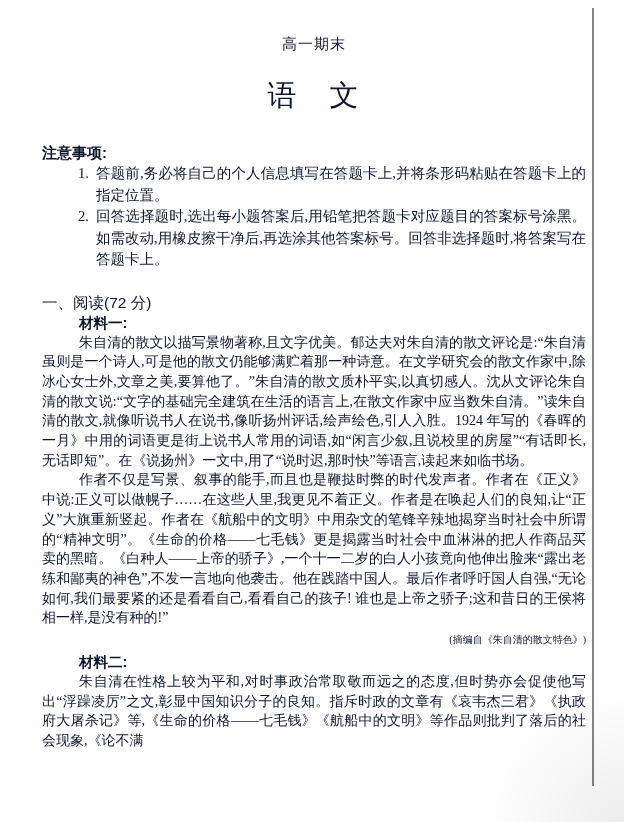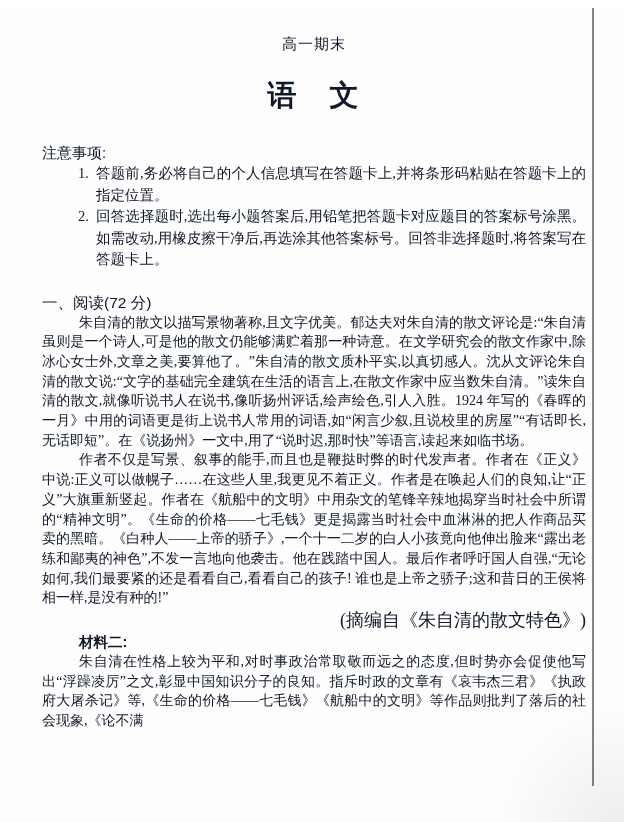--- a/index.html
+++ b/index.html
@@ -26,29 +26,29 @@
     font-size: 15px;
     line-height: 20px;
     letter-spacing: 1px;
     font-family: "Liberation Sans", sans-serif;
   }
   .title {
     margin: 24px 0 0 0;
     text-align: center;
     font-size: 29px;
     line-height: 34px;
-    font-weight: 700;
+    font-weight: 400;
     letter-spacing: 2px;
     font-family: "Liberation Sans", sans-serif;
   }
   .notice-heading {
     margin-top: 30px;
     font-size: 15px;
     line-height: 21px;
-    font-weight: 400;
+    font-weight: 700;
     font-family: "Liberation Sans", sans-serif;
   }
   .notice-item {
     display: flex;
     margin-left: 36px;
     font-size: 14.5px;
     line-height: 21.5px;
   }
   .notice-item .num {
     flex: 0 0 18px;
@@ -78,21 +78,21 @@
     font-family: "Liberation Sans", sans-serif;
   }
   .body-para {
     margin: 0;
     font-size: 14px;
     line-height: 19.7px;
     text-align: justify;
     text-indent: 37px;
   }
   .attribution {
-    font-size: 18px;
+    font-size: 10px;
     line-height: 20px;
     text-align: right;
     margin: 2px 0 2px 0;
   }
   
   .edge-line {
     position: absolute;
     left: 592px;
     top: 0;
     width: 1.5px;
@@ -142,20 +142,21 @@
 
     <div class="notice-item">
       <span class="num">2.</span>
       <span class="ntext">回答选择题时,选出每小题答案后,用铅笔把答题卡对应题目的答案标号涂黑。如需改动,用橡皮擦干净后,再选涂其他答案标号。回答非选择题时,将答案写在答题卡上。</span>
     </div>
 
     <div class="sec-heading">一、阅读(72 分)</div>
 
 
 
+    <div class="mat-label">材料一:</div>
 
 
     <p class="body-para">朱自清的散文以描写景物著称,且文字优美。郁达夫对朱自清的散文评论是:“朱自清虽则是一个诗人,可是他的散文仍能够满贮着那一种诗意。在文学研究会的散文作家中,除冰心女士外,文章之美,要算他了。”朱自清的散文质朴平实,以真切感人。沈从文评论朱自清的散文说:“文字的基础完全建筑在生活的语言上,在散文作家中应当数朱自清。”读朱自清的散文,就像听说书人在说书,像听扬州评话,绘声绘色,引人入胜。1924 年写的《春晖的一月》中用的词语更是街上说书人常用的词语,如“闲言少叙,且说校里的房屋”“有话即长,无话即短”。在《说扬州》一文中,用了“说时迟,那时快”等语言,读起来如临书场。</p>
 
     <p class="body-para">作者不仅是写景、叙事的能手,而且也是鞭挞时弊的时代发声者。作者在《正义》中说:正义可以做幌子……在这些人里,我更见不着正义。作者是在唤起人们的良知,让“正义”大旗重新竖起。作者在《航船中的文明》中用杂文的笔锋辛辣地揭穿当时社会中所谓的“精神文明”。《生命的价格——七毛钱》更是揭露当时社会中血淋淋的把人作商品买卖的黑暗。《白种人——上帝的骄子》,一个十一二岁的白人小孩竟向他伸出脸来“露出老练和鄙夷的神色”,不发一言地向他袭击。他在践踏中国人。最后作者呼吁国人自强,“无论如何,我们最要紧的还是看看自己,看看自己的孩子! 谁也是上帝之骄子;这和昔日的王侯将相一样,是没有种的!”</p>
 
     <div class="attribution">(摘编自《朱自清的散文特色》)</div>
 
     <div class="mat-label">材料二:</div>
 

